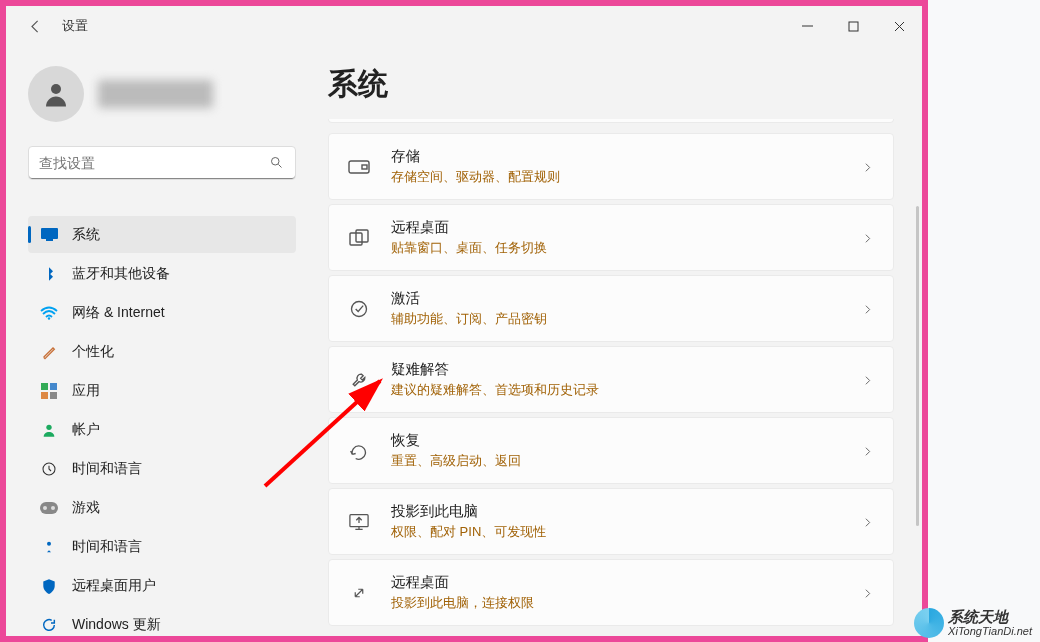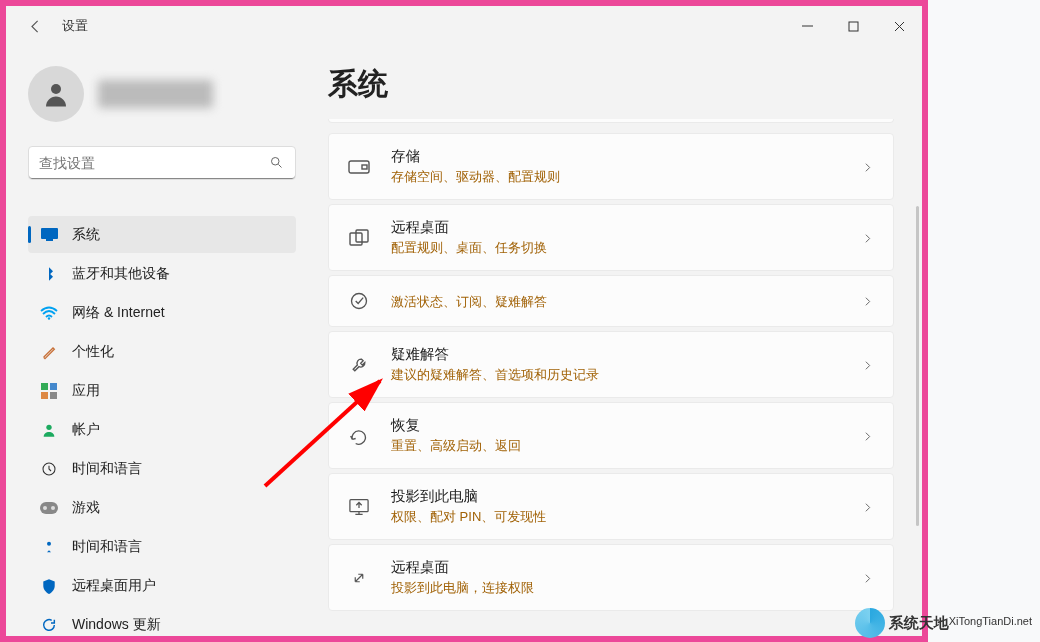--- a/index.html
+++ b/index.html
@@ -30,21 +30,21 @@
     .section-card { background: #fcfcfc; border: 1px solid #eaeaea; border-radius: 4px; margin-bottom: 4px; display: flex; align-items: center; padding: 13px 18px; cursor: pointer; }
     .card-icon { width: 24px; height: 24px; margin-right: 20px; display: flex; align-items: center; justify-content: center; }
     .card-texts { flex: 1; }
     .card-title { font-size: 14.5px; color: #222; }
     .card-sub { font-size: 13px; color: #a16207; margin-top: 2px; }
     .card-chevron { width: 14px; height: 14px; }
     .top-separator { height: 4px; border: 1px solid #eaeaea; border-radius: 0 0 4px 4px; background:#fcfcfc; margin-bottom: 10px; border-top:none;}
     .arrow-overlay { position: absolute; left: 255px; top: 366px; pointer-events: none; z-index: 100; }
     .watermark { position: absolute; bottom: 4px; right: 8px; display: flex; align-items: center; gap: 4px; font-size: 11px; color: #333; z-index: 200;}
     .wm-logo { width: 30px; height: 30px; border-radius: 50%; background: conic-gradient(#2aa8e0, #7cd1f0);}
-    .wm-text { display:flex; flex-direction:row; line-height:1.1;}
+    .wm-text { display:flex; flex-direction:column; line-height:1.1;font-style:italic;}
     .wm-text b{ font-size:15px; }
     .scrollbar-right { position:absolute; right:3px; top:160px; width:3px; height:320px; background:#c5c5c5; border-radius:2px;}
   </style>
 </head>
 <body>
 
 <div class="window">
   <div class="titlebar">
     <div class="titlebar-left">
       <div class="back-btn">
@@ -220,37 +220,38 @@
           </div>
           <div class="section-card">
     <div class="card-icon">
               <svg width="20" height="18" viewBox="0 0 20 18" stroke="#555" stroke-width="1.4" fill="none">
                 <rect x="1" y="4" width="12" height="12" rx="1"></rect>
                 <rect x="7" y="1" width="12" height="12" rx="1"></rect>
               </svg>
             </div>
     <div class="card-texts">
       <div class="card-title">远程桌面</div>
-      <div class="card-sub">配置规则、桌面、任务切换</div>
+      <div class="card-sub">贴靠窗口、桌面、任务切换</div>
     </div>
     <div class="card-chevron">
       <svg viewBox="0 0 24 24" width="13" height="13" stroke="#666" stroke-width="1.8" fill="none">
                 <path d="M9 5l7 7-7 7"></path>
               </svg>
     </div>
           </div>
           <div class="section-card">
     <div class="card-icon">
               <svg width="20" height="20" viewBox="0 0 24 24" stroke="#555" stroke-width="1.6" fill="none">
                 <circle cx="12" cy="12" r="9"></circle>
                 <path d="M8 12 l3 3 6-7"></path>
               </svg>
             </div>
     <div class="card-texts">
-      <div class="card-sub">激活状态、订阅、疑难解答</div>
+      <div class="card-title">激活</div>
+      <div class="card-sub">辅助功能、订阅、产品密钥</div>
     </div>
     <div class="card-chevron">
       <svg viewBox="0 0 24 24" width="13" height="13" stroke="#666" stroke-width="1.8" fill="none">
                 <path d="M9 5l7 7-7 7"></path>
               </svg>
     </div>
           </div>
           <div class="section-card">
     <div class="card-icon">
               <svg width="20" height="20" viewBox="0 0 24 24" stroke="#555" stroke-width="1.6" fill="none">

